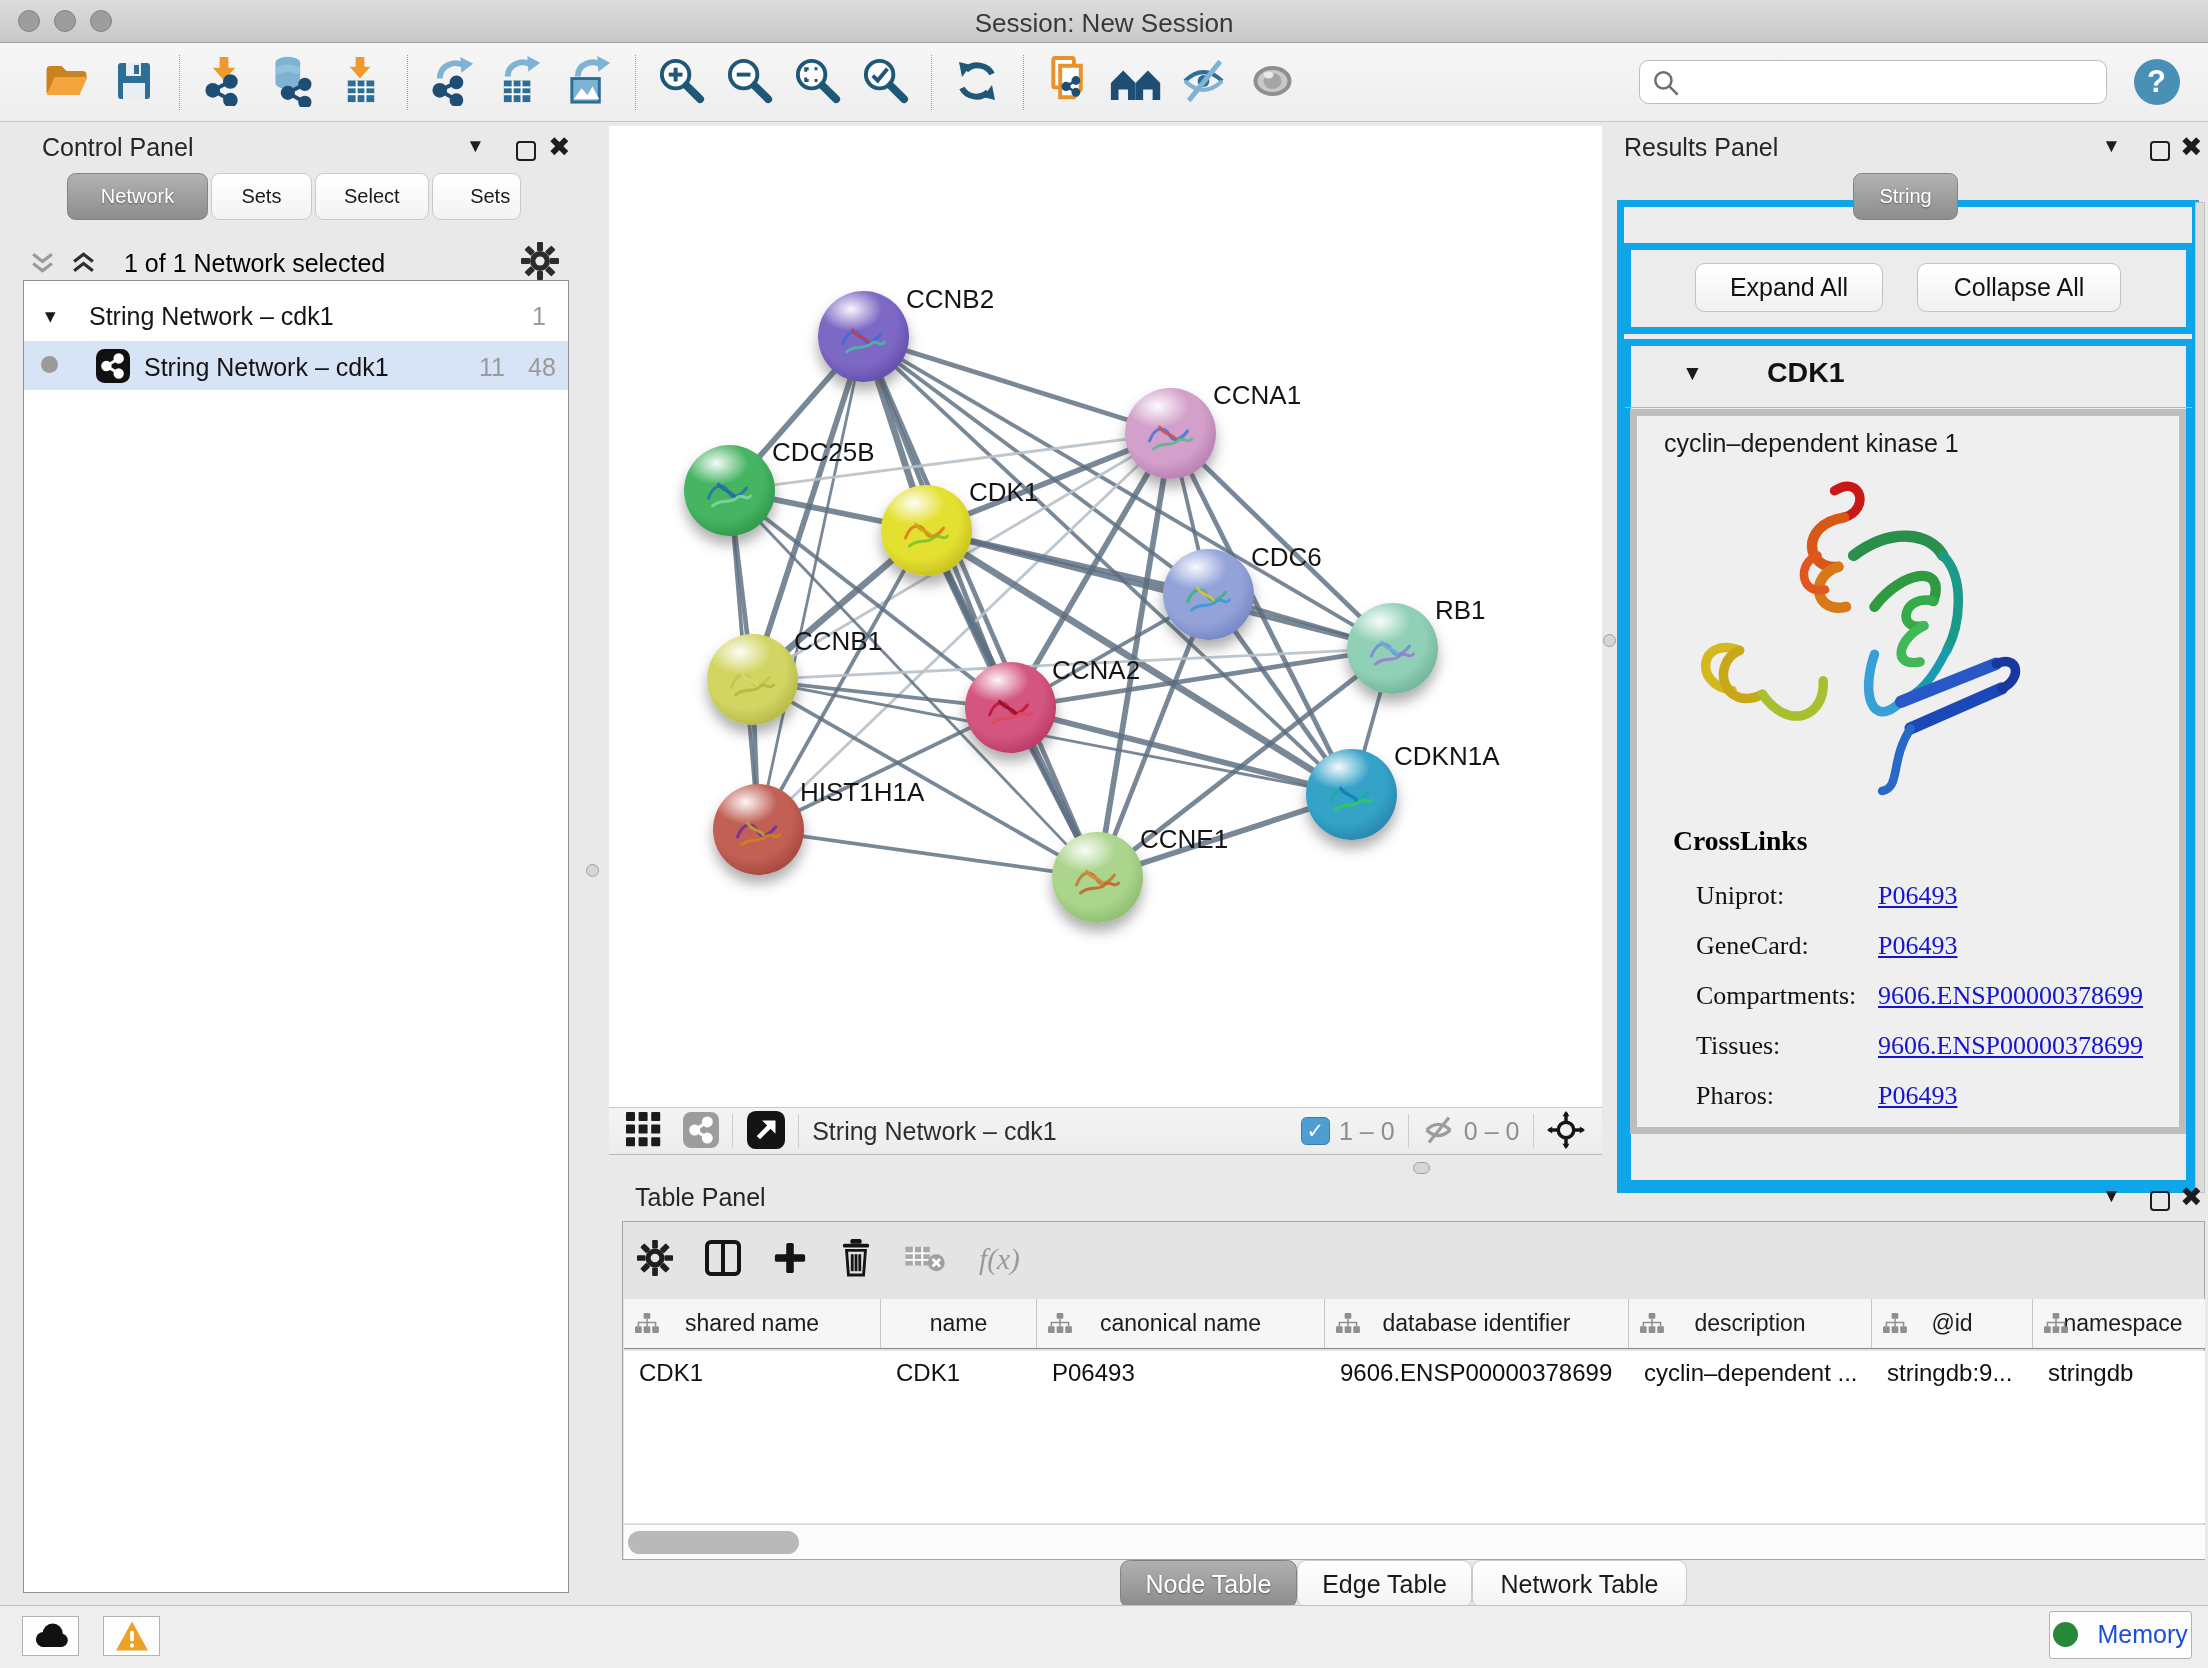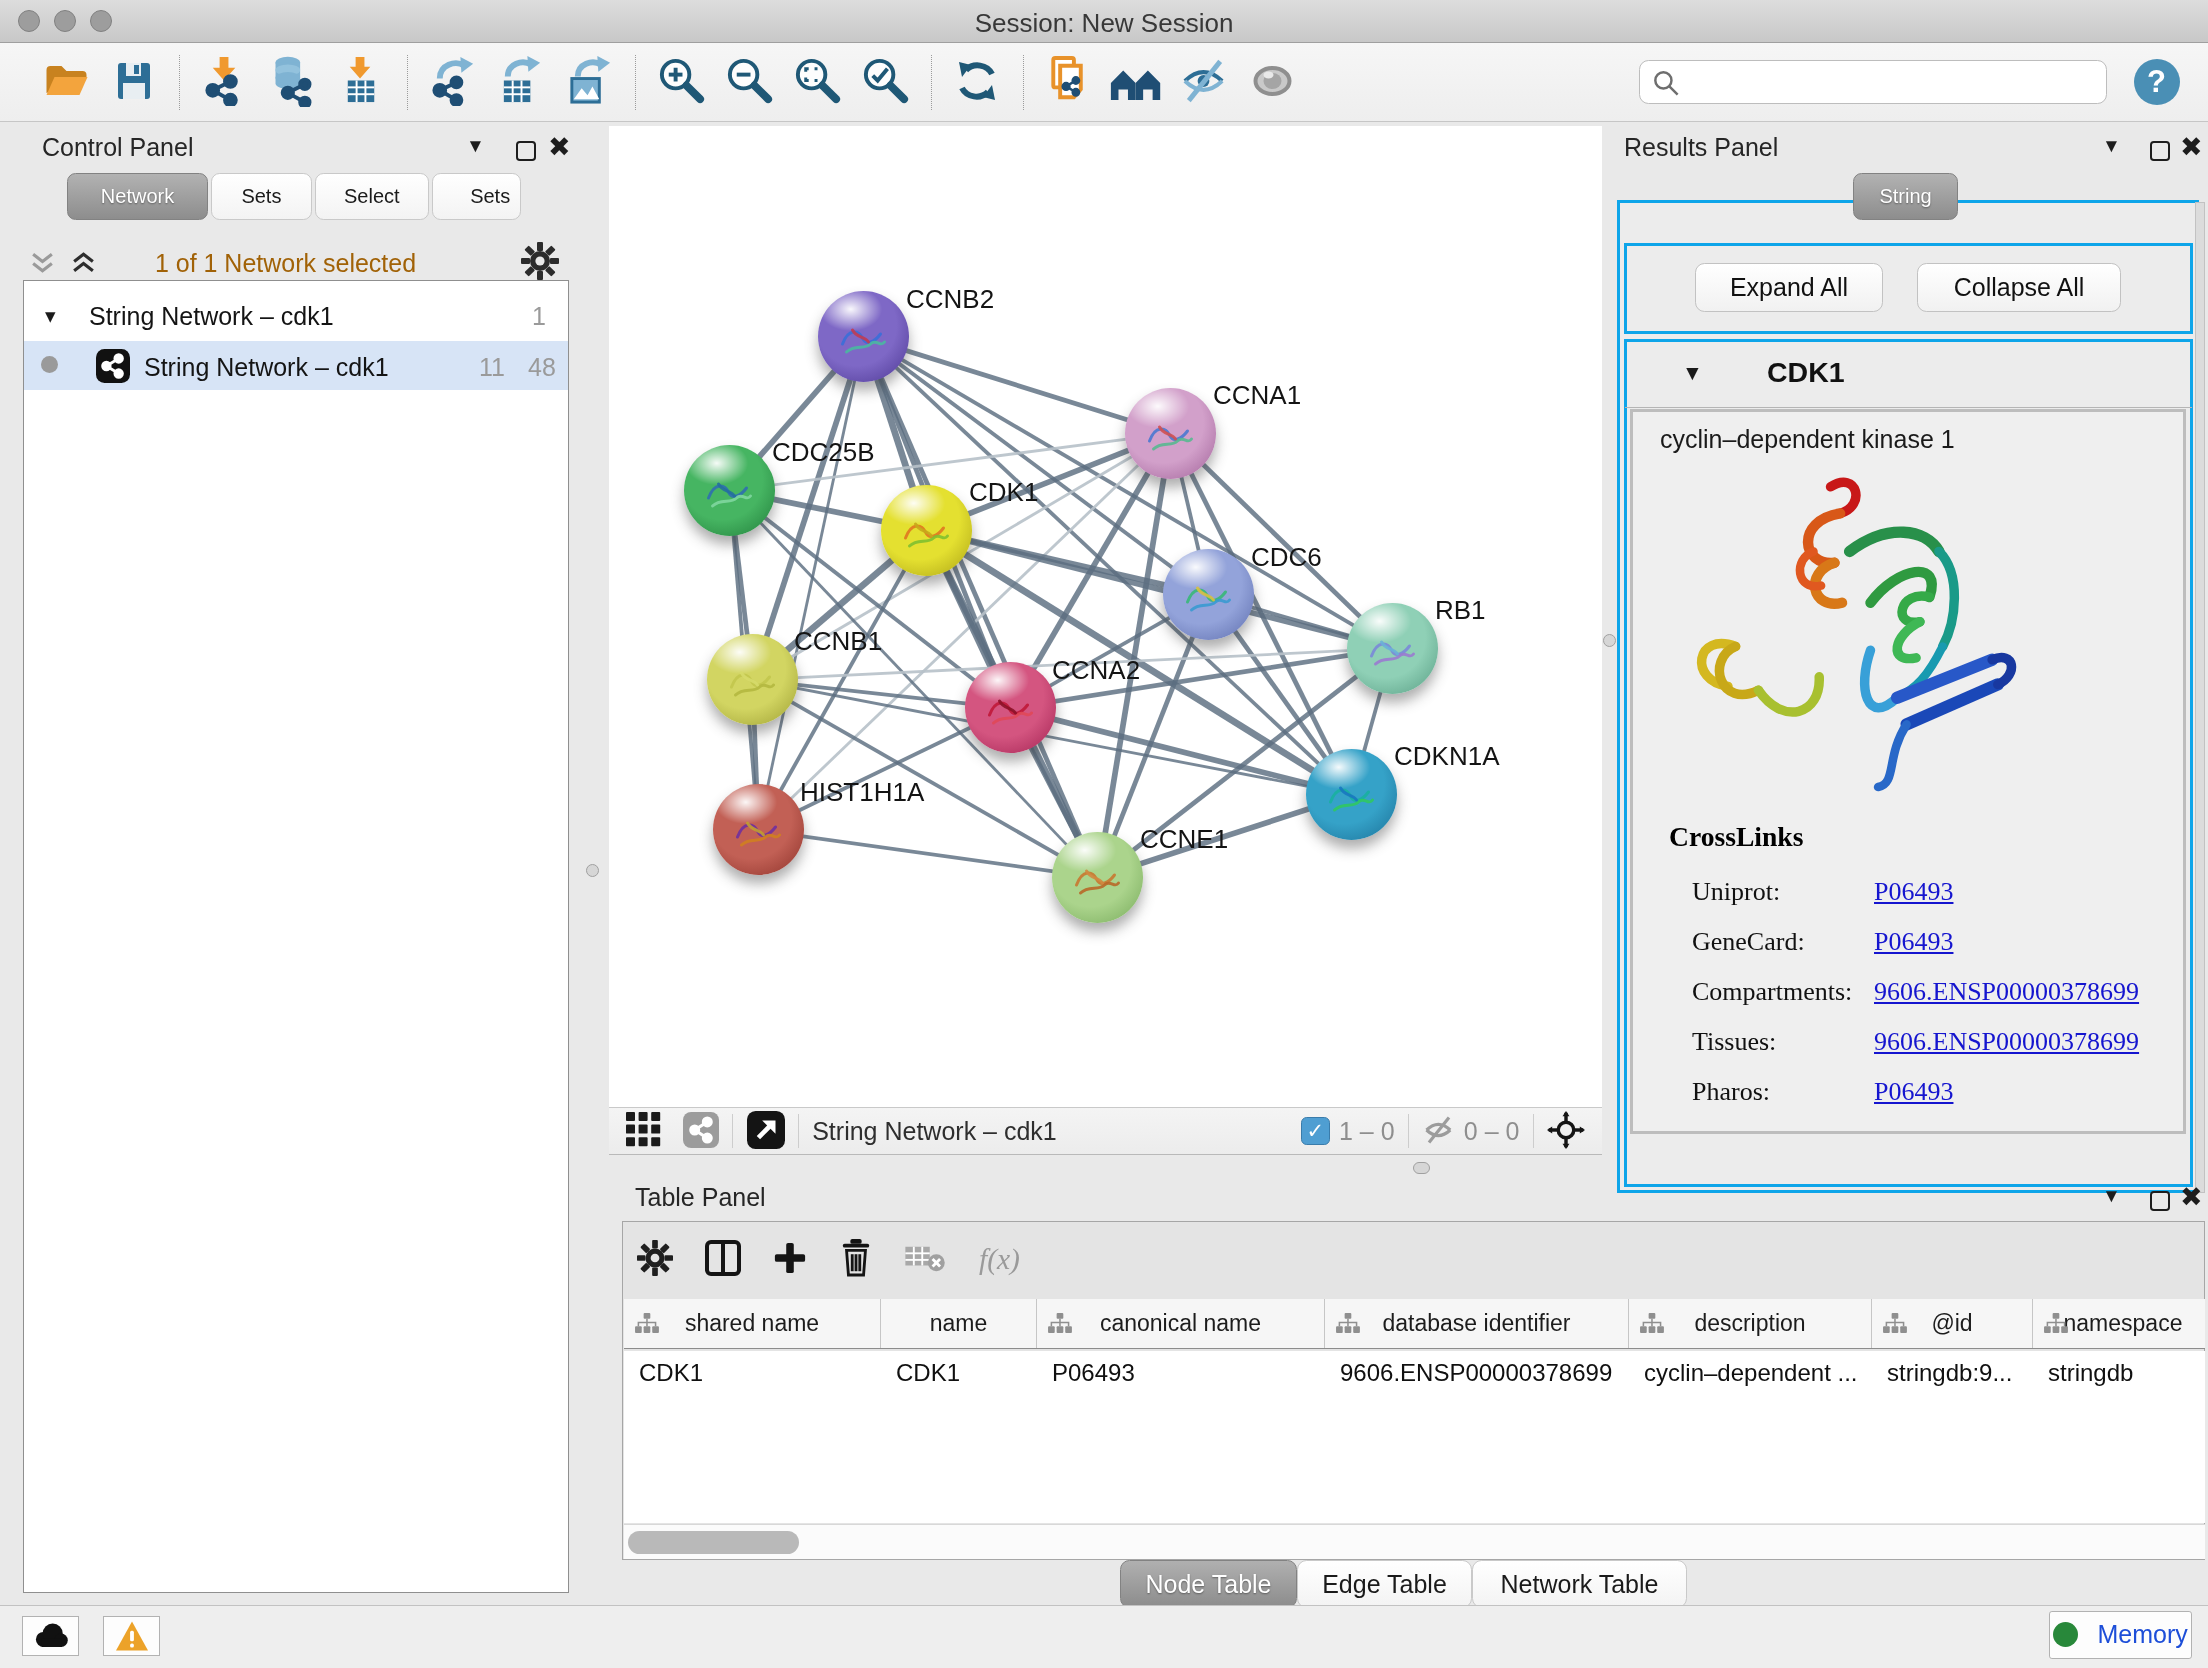--- a/index.html
+++ b/index.html
@@ -33,21 +33,21 @@
   #net-canvas{position:absolute;left:609px;top:126px;width:993px;height:982px;background:#ffffff;overflow:hidden;}
   .node{position:absolute;width:91px;height:91px;border-radius:50%;box-shadow:0 8.6px 12.4px rgba(60,60,60,.42);}
   .nlabel{position:absolute;font-size:26px;color:#141414;white-space:nowrap;}
   .netbar{position:absolute;left:609px;top:1107px;width:993px;height:48px;background:linear-gradient(#f4f4f4,#ececec);border-top:1px solid #c9c9c9;border-bottom:1px solid #b9b9b9;display:flex;align-items:center;box-sizing:border-box;}
   .nbsep{height:34px;border-left:1px solid #cdcdcd;margin:0 13.3px;}
   .netbar-title{font-size:25px;color:#2e2e2e;white-space:nowrap;}
   .cntchip{font-size:25px;color:#8e8e8e;}
   .checkbox{width:28.5px;height:28.5px;border-radius:5.7px;background:#4f9ed2;border:1px solid #3a7cab;color:#fff;font-size:21px;display:flex;align-items:center;justify-content:center;box-sizing:border-box;}
   .knob{position:absolute;width:13.3px;height:13.3px;border-radius:50%;background:#d6d6d6;border:1px solid #a0a0a0;box-sizing:border-box;}
   
-  .rbox{position:absolute;border:3px solid #0ea5e9;background:#ececec;box-sizing:border-box;}
+  .rbox{position:absolute;border:7px solid #0ea5e9;background:#ececec;box-sizing:border-box;}
   .rbtn{position:absolute;height:49px;border:1.9px solid #c2c2c2;border-radius:9.5px;background:linear-gradient(#ffffff,#f1f1f1);font-size:25px;color:#111;display:flex;align-items:center;justify-content:center;box-sizing:border-box;}
   .gene-title{font-size:28.5px;font-weight:bold;color:#111;}
   .rdesc{font-size:25px;color:#1a1a1a;}
   .cl-head{font-family:"Liberation Serif","DejaVu Serif",serif;font-size:27.6px;font-weight:bold;color:#000;}
   .clrow{position:relative;height:50px;}
   .cll{position:absolute;left:59px;top:9.5px;font-family:"Liberation Serif","DejaVu Serif",serif;font-size:26px;color:#111;}
   .clv{position:absolute;left:241px;top:9.5px;font-family:"Liberation Serif","DejaVu Serif",serif;font-size:26px;color:#1515cf;text-decoration:underline;white-space:nowrap;}
   
   .tpbox{position:absolute;left:622px;top:1221px;width:1583px;height:339px;background:#e4e4e4;border:1.9px solid #a6a6a6;box-sizing:border-box;}
   .tp-toolbar{position:absolute;left:637px;top:1229px;width:856px;height:61px;display:flex;align-items:center;gap:32px;}
@@ -261,21 +261,21 @@
     <span class="abs pnl-tri" style="left:466px;top:135px">▼</span>
     <span class="abs pnl-sq" style="left:516px;top:141px"></span>
     <span class="abs pnl-x" style="left:548px;top:131px">✖</span>
     <div class="abs" id="cp-tabs" style="left:67px;top:173px"><div class="tab sel" style="width: 141px;">Network</div><div class="tab" style="width: 101px;">Sets</div><div class="tab" style="width: 114px;">Select</div><div class="tab" style="width: 89px; padding-left: 28px;">Sets</div></div>
     <span class="abs" style="left:28.5px;top:249px"><svg width="27" height="27" viewBox="0 0 26 26">
           <path d="M4 5 L13 12 22 5 M4 14 L13 21 22 14" stroke="#9a9a9a" stroke-width="3" fill="none"></path>
         </svg></span>
     <span class="abs" style="left:70px;top:249px"><svg width="27" height="27" viewBox="0 0 26 26">
           <path d="M4 12 L13 5 22 12 M4 21 L13 14 22 21" stroke="#2d2d2d" stroke-width="3" fill="none"></path>
         </svg></span>
-    <span class="abs" style="left:124px;top:249px;width:323px;text-align:center;font-size:25px;color:#a16207">1 of 1 Network selected</span>
+    <span class="abs" style="left:124px;top:249px;width:323px;text-align:left;font-size:25px;color:#000000">1 of 1 Network selected</span>
     <span class="abs" style="left:521px;top:242px"><svg width="38" height="38" viewBox="0 0 38 38">
           <g fill="#2c2c2c">
             <rect x="16" y="0" width="6" height="9" rx="1"></rect>
             <rect x="16" y="29" width="6" height="9" rx="1"></rect>
             <rect x="0" y="16" width="9" height="6" rx="1"></rect>
             <rect x="29" y="16" width="9" height="6" rx="1"></rect>
             <rect x="16" y="0" width="6" height="9" rx="1" transform="rotate(45 19 19)"></rect>
             <rect x="16" y="29" width="6" height="9" rx="1" transform="rotate(45 19 19)"></rect>
             <rect x="0" y="16" width="9" height="6" rx="1" transform="rotate(45 19 19)"></rect>
             <rect x="29" y="16" width="9" height="6" rx="1" transform="rotate(45 19 19)"></rect>

